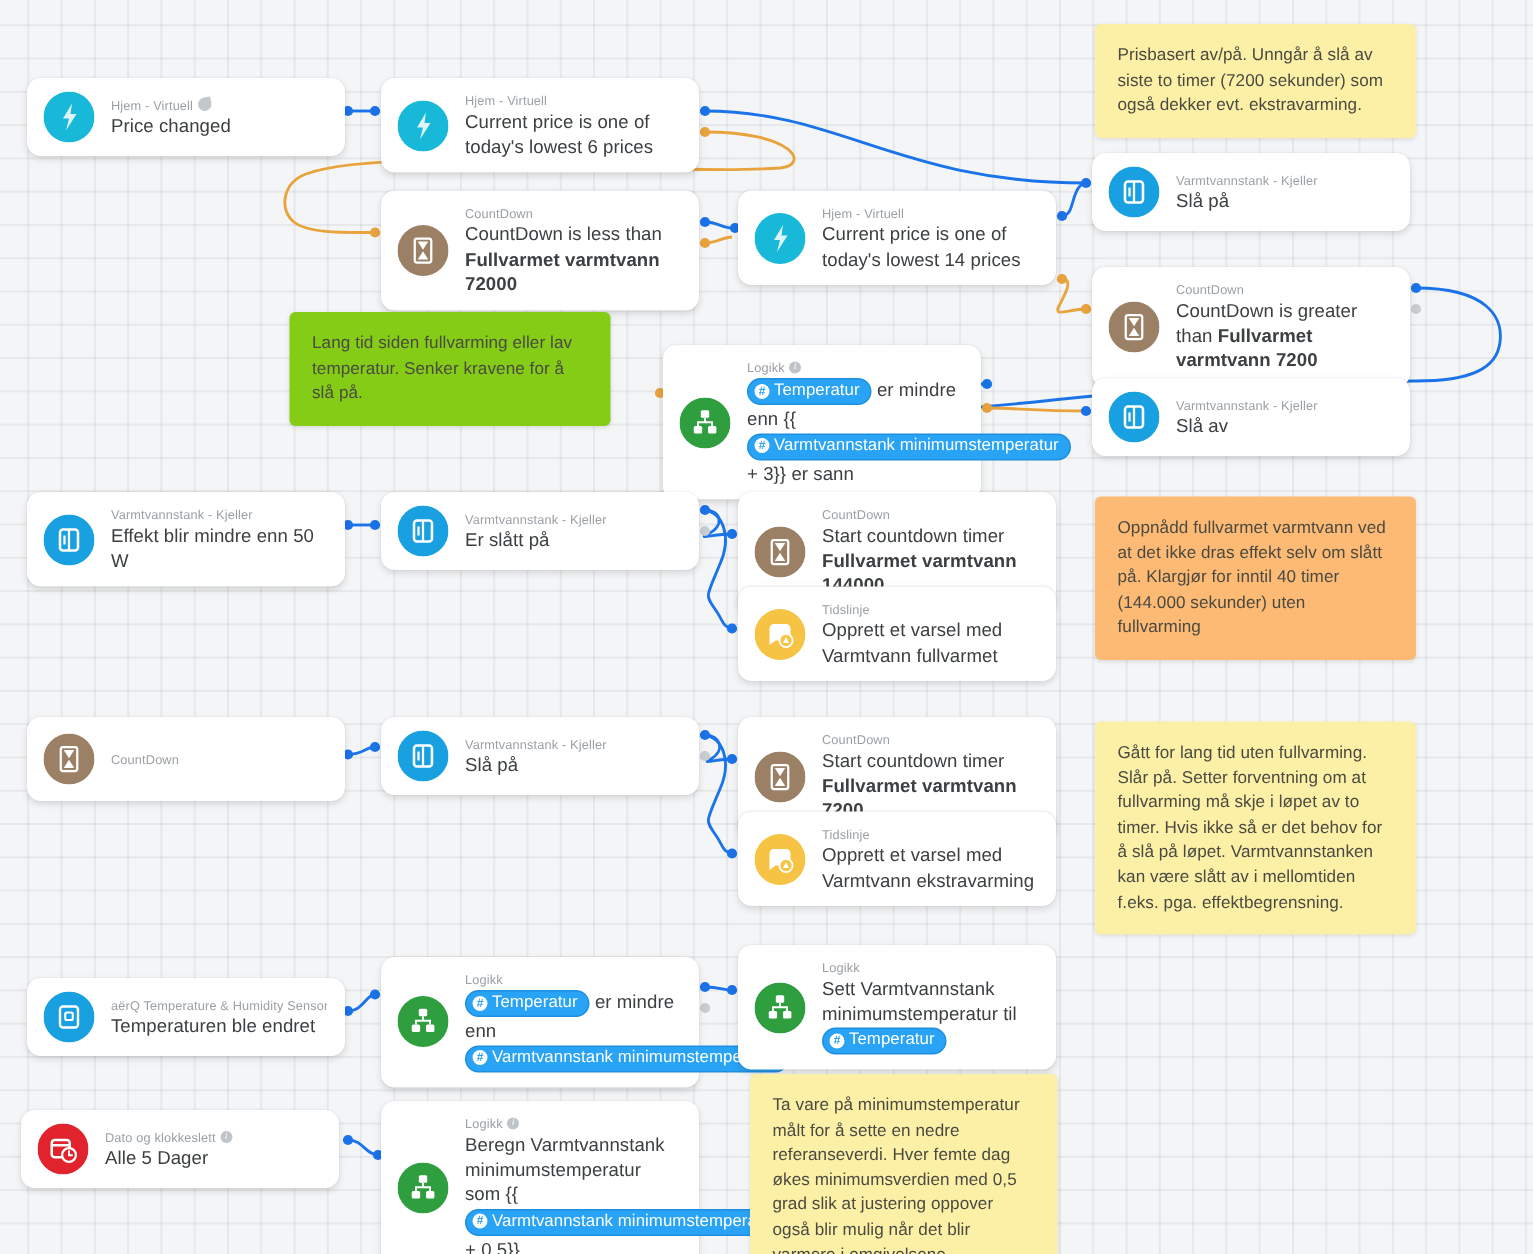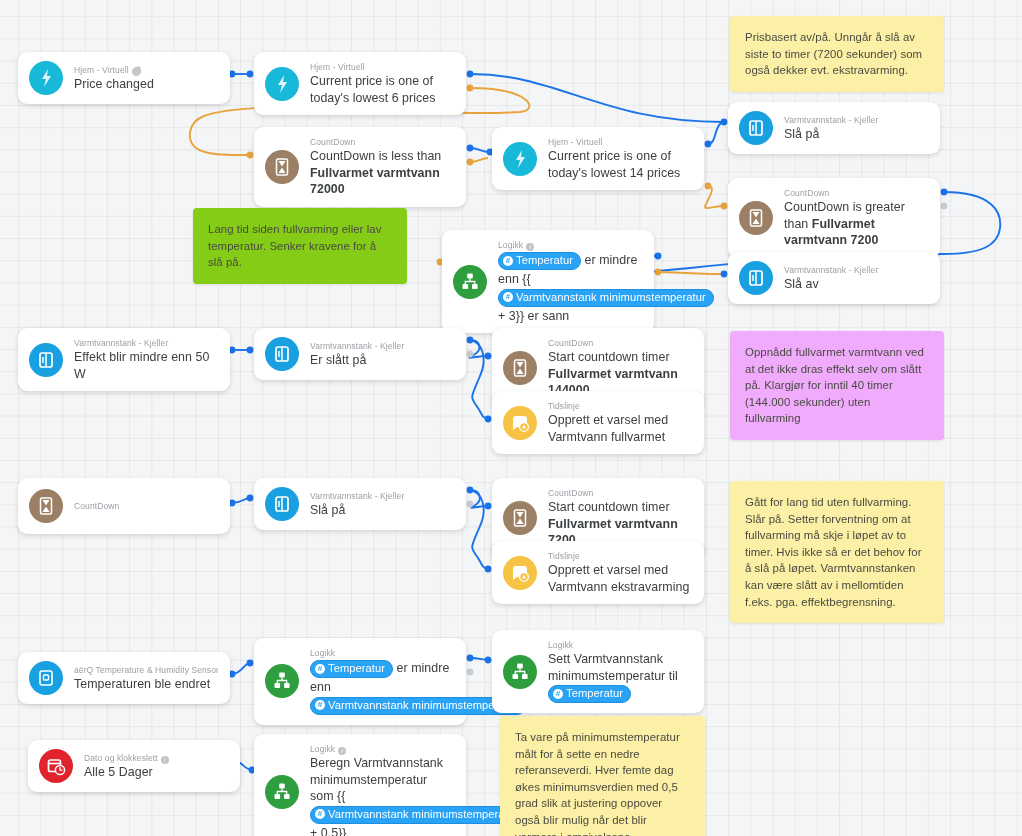--- a/index.html
+++ b/index.html
@@ -33,21 +33,21 @@
   .node .ico{
     width:34px;height:34px;border-radius:50%;
     flex:0 0 34px;
     display:flex;align-items:center;justify-content:center;
     margin-right:11px;
   }
   .node .body{flex:1 1 auto;min-width:0;}
   .sub{
     font-size:8.5px;color:#9aa0a6;line-height:12px;
     letter-spacing:.1px;white-space:nowrap;overflow:hidden;
-    display:flex;align-items:flex-end;gap:3px;
+    display:flex;align-items:center;gap:3px;
   }
   .ttl{
     font-size:12.4px;color:#3c4043;line-height:16.5px;
     letter-spacing:.05px;
   }
   .ttl b{font-weight:bold;}
   .info-dot{
     display:inline-block;width:8px;height:8px;border-radius:50%;
     background:#bfc4c9;color:#fff;font-size:6.5px;line-height:8px;
     text-align:center;font-style:italic;font-family:"Liberation Serif",serif;
@@ -459,21 +459,21 @@
       <div class="body">
         <div class="sub">
           <span>Logikk</span>
         </div>
         <div class="ttl"><span>Sett Varmtvannstank minimumstemperatur til </span><span class="pill">
             <span class="hash">#</span>
             <span>Temperatur</span>
           </span></div>
       </div>
     </div>
-    <div class="node" style="left: 28px; top: 740px; width: 212px; min-height: 45px;">
+    <div class="node" style="left: 14px; top: 740px; width: 212px; min-height: 45px;">
       <div class="ico">
         <svg width="34" height="34" viewBox="0 0 34 34" aria-hidden="true">
           <circle cx="17" cy="17" r="17" fill="#e0232c"></circle>
           <rect x="9.5" y="11" width="12" height="11.5" rx="2" fill="none" stroke="#fff" stroke-width="1.7"></rect>
           <line x1="9.5" y1="14.5" x2="21.5" y2="14.5" stroke="#fff" stroke-width="1.7"></line>
           <circle cx="21" cy="21" r="4.6" fill="#e0232c" stroke="#fff" stroke-width="1.5"></circle>
           <path d="M21,18.4 v2.8 h2" stroke="#fff" stroke-width="1.3" fill="none" stroke-linecap="round"></path>
         </svg>
       </div>
       <div class="body">
@@ -502,16 +502,16 @@
         <div class="ttl"><span>Beregn Varmtvannstank minimumstemperatur som {{ </span><span class="pill">
             <span class="hash">#</span>
             <span>Varmtvannstank minimumstemperatur</span>
           </span><span> + 0.5}}</span></div>
       </div>
     </div>
   </div>
 <div id="notes-layer">
     <div class="note" style="left: 730px; top: 16px; width: 214px; min-height: 68px; background: rgb(251, 240, 166);"><span>Prisbasert av/på. Unngår å slå av siste to timer (7200 sekunder) som også dekker evt. ekstravarming.</span></div>
     <div class="note" style="left: 193px; top: 208px; width: 214px; min-height: 52px; background: #84cc16;"><span>Lang tid siden fullvarming eller lav temperatur. Senker kravene for å slå på.</span></div>
-    <div class="note" style="left: 730px; top: 331px; width: 214px; min-height: 85px; background: #f0abfc;"><span>Oppnådd fullvarmet varmtvann ved at det ikke dras effekt selv om slått på. Klargjør for inntil 40 timer (144.000 sekunder) uten fullvarming</span></div>
+    <div class="note" style="left: 730px; top: 331px; width: 214px; min-height: 85px; background: #fdba74;"><span>Oppnådd fullvarmet varmtvann ved at det ikke dras effekt selv om slått på. Klargjør for inntil 40 timer (144.000 sekunder) uten fullvarming</span></div>
     <div class="note" style="left: 730px; top: 481px; width: 214px; min-height: 118px; background: rgb(251, 240, 166);"><span>Gått for lang tid uten fullvarming. Slår på. Setter forventning om at fullvarming må skje i løpet av to timer. Hvis ikke så er det behov for å slå på løpet. Varmtvannstanken kan være slått av i mellomtiden f.eks. pga. effektbegrensning.</span></div>
     <div class="note" style="left: 500px; top: 716px; width: 205px; min-height: 115px; background: rgb(251, 240, 166);"><span>Ta vare på minimumstemperatur målt for å sette en nedre referanseverdi. Hver femte dag økes minimumsverdien med 0,5 grad slik at justering oppover også blir mulig når det blir varmere i omgivelsene.</span></div>
   </div>
 
 </body></html>

